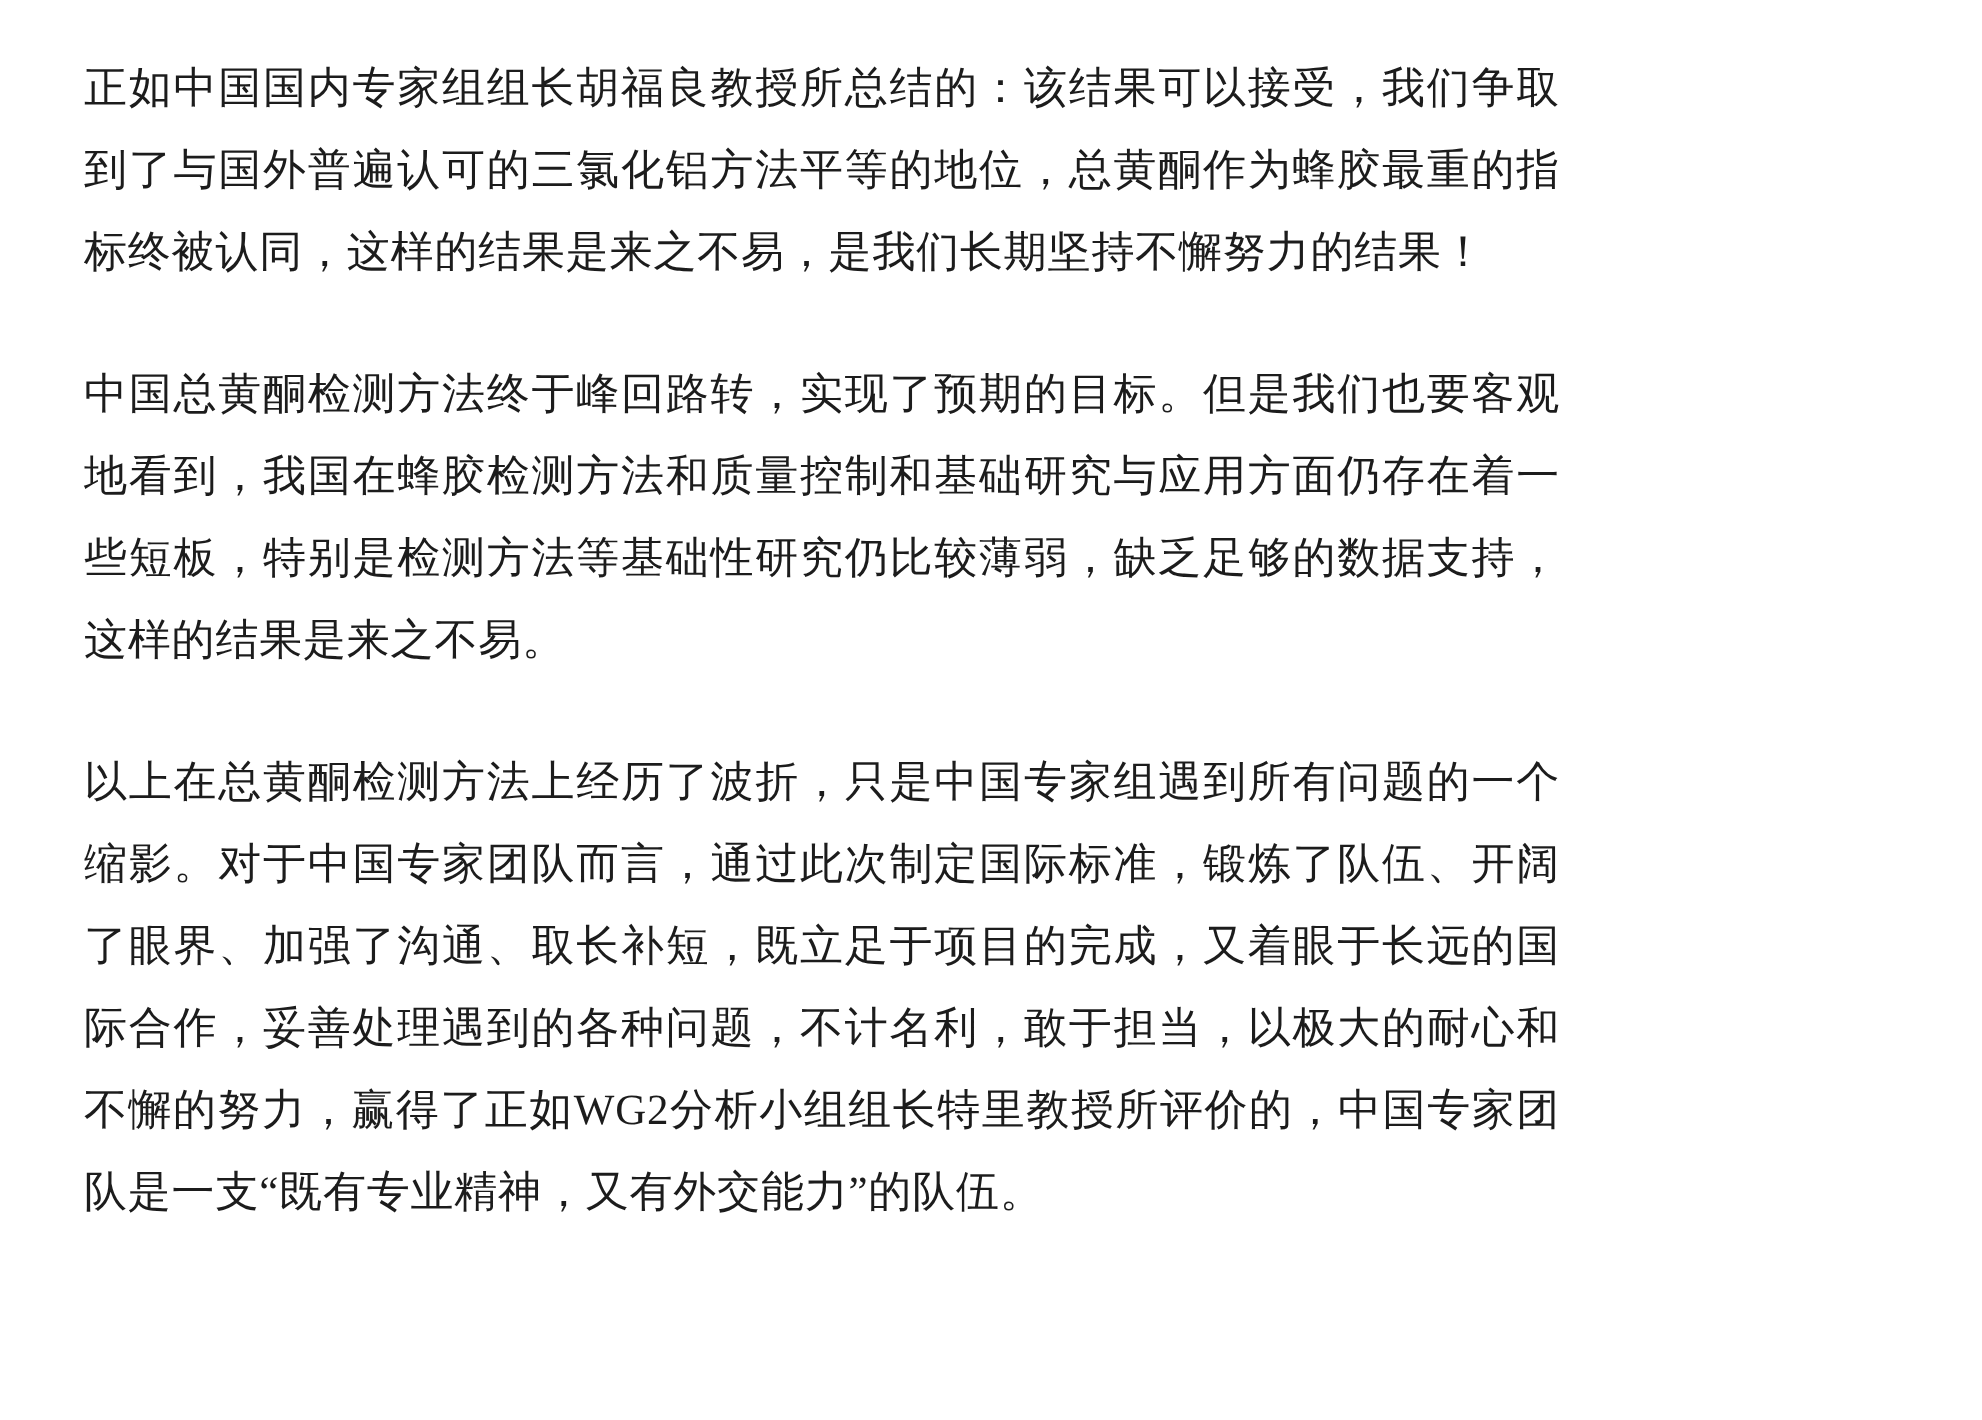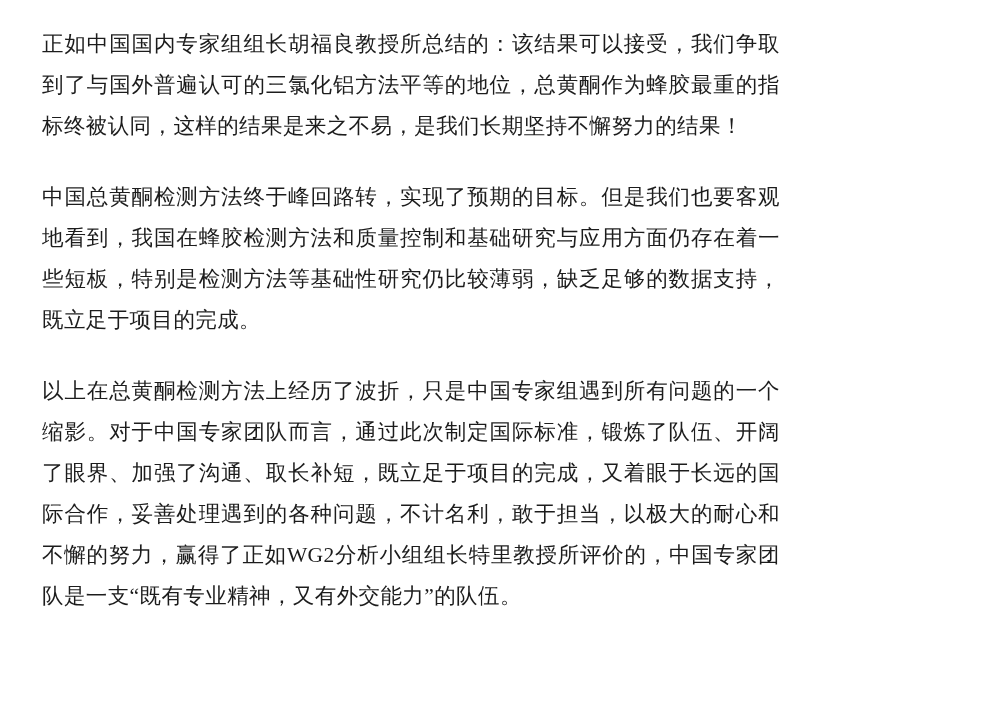--- a/index.html
+++ b/index.html
@@ -34,15 +34,15 @@
   .para:last-child {
     margin-bottom: 0;
     font-family: Liberation Serif, serif;
   }
 </style>
 </head>
 <body>
 
 <div class="page">
   <p class="para">正如中国国内专家组组长胡福良教授所总结的：该结果可以接受，我们争取到了与国外普遍认可的三氯化铝方法平等的地位，总黄酮作为蜂胶最重的指标终被认同，这样的结果是来之不易，是我们长期坚持不懈努力的结果！</p>
-  <p class="para">中国总黄酮检测方法终于峰回路转，实现了预期的目标。但是我们也要客观地看到，我国在蜂胶检测方法和质量控制和基础研究与应用方面仍存在着一些短板，特别是检测方法等基础性研究仍比较薄弱，缺乏足够的数据支持，既立足于项目的完成。</p>
+  <p class="para">中国总黄酮检测方法终于峰回路转，实现了预期的目标。但是我们也要客观地看到，我国在蜂胶检测方法和质量控制和基础研究与应用方面仍存在着一些短板，特别是检测方法等基础性研究仍比较薄弱，缺乏足够的数据支持，这样的结果是来之不易。</p>
   <p class="para">以上在总黄酮检测方法上经历了波折，只是中国专家组遇到所有问题的一个缩影。对于中国专家团队而言，通过此次制定国际标准，锻炼了队伍、开阔了眼界、加强了沟通、取长补短，既立足于项目的完成，又着眼于长远的国际合作，妥善处理遇到的各种问题，不计名利，敢于担当，以极大的耐心和不懈的努力，赢得了正如WG2分析小组组长特里教授所评价的，中国专家团队是一支“既有专业精神，又有外交能力”的队伍。</p>
 </div>
 
 </body></html>

